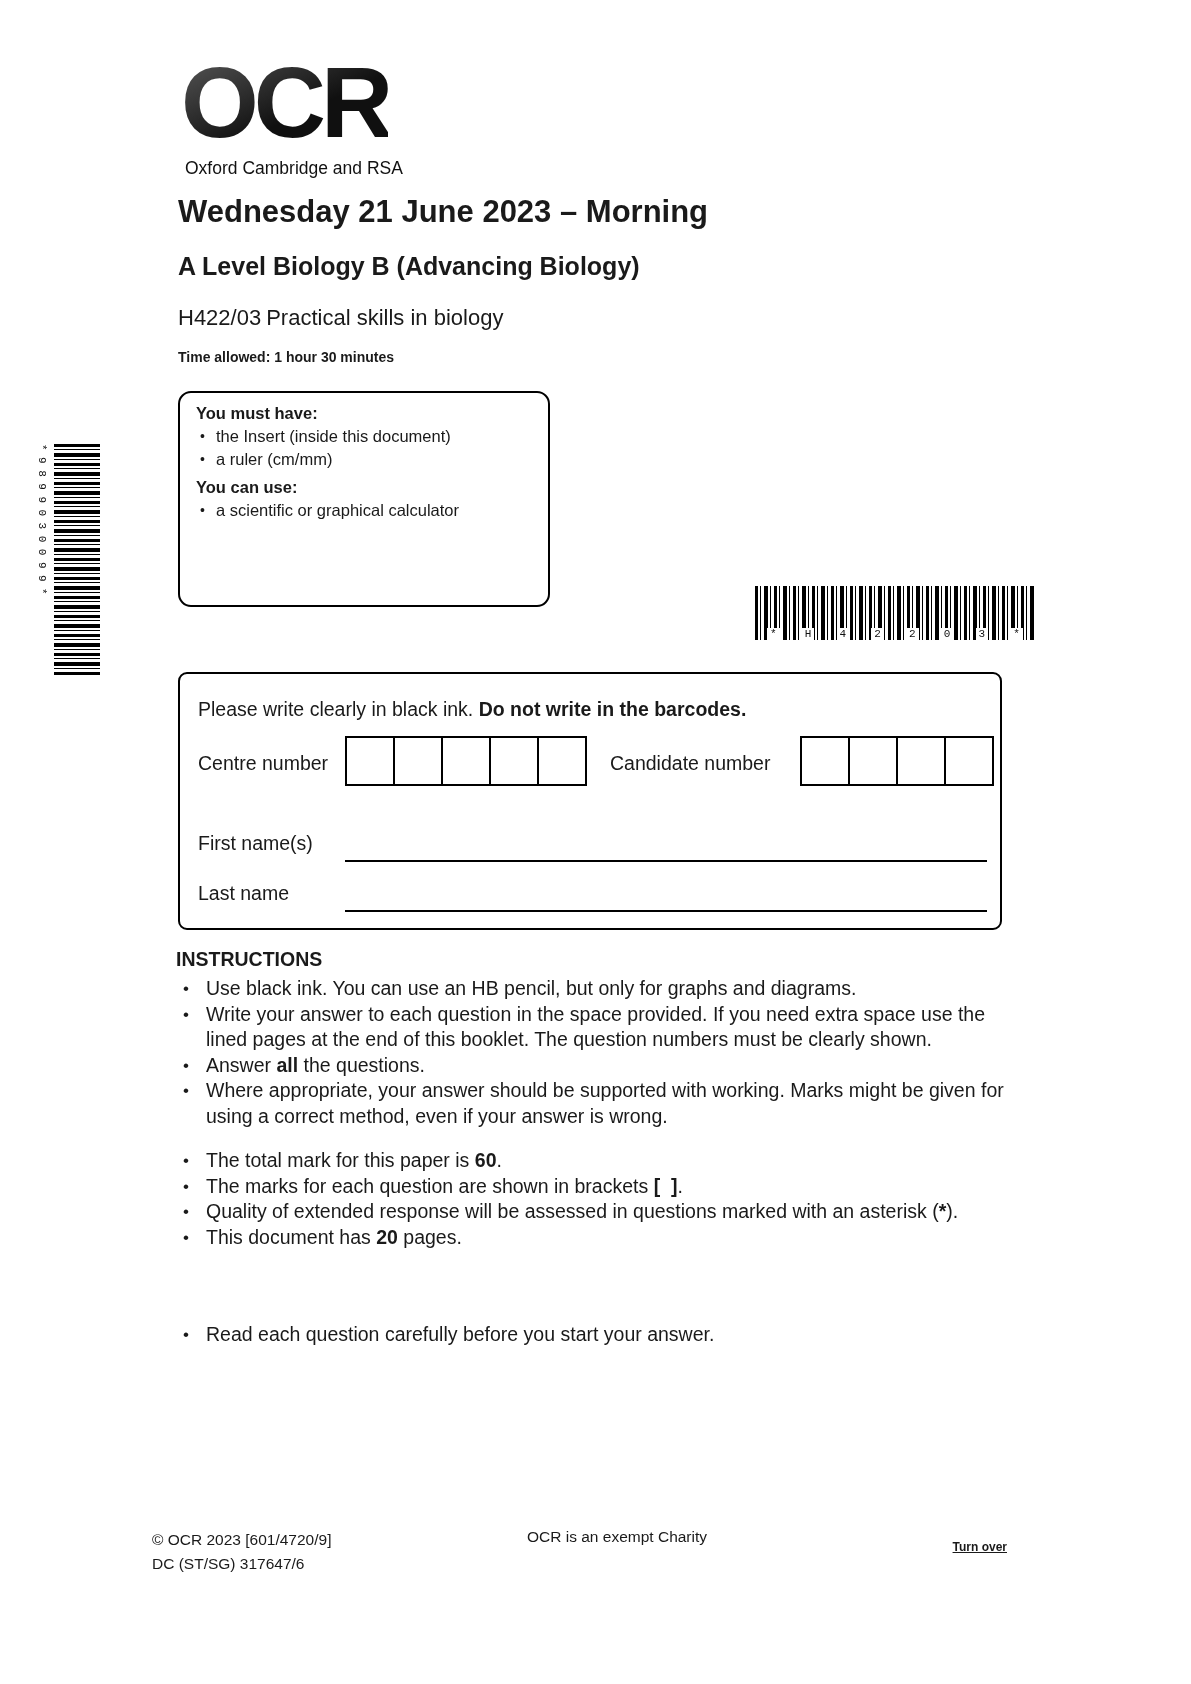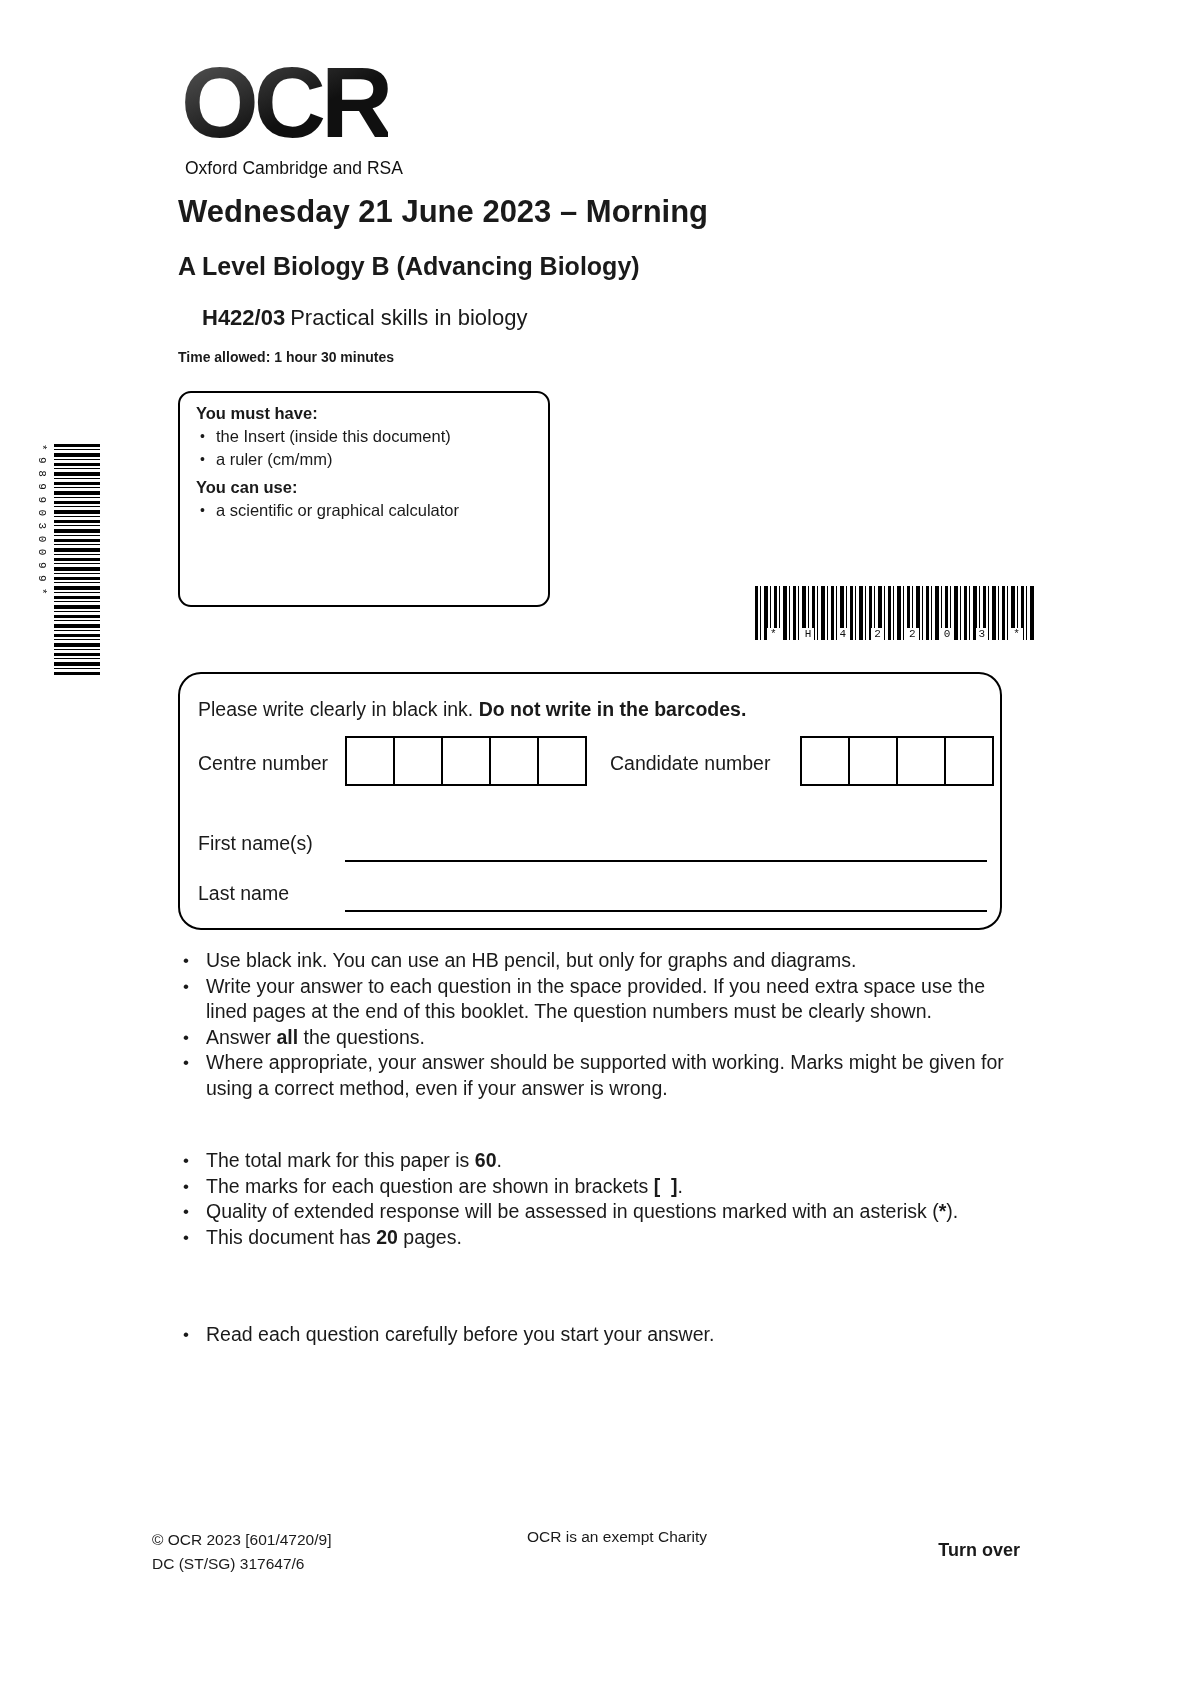--- a/index.html
+++ b/index.html
@@ -20,21 +20,21 @@
     background:linear-gradient(155deg,#5a5a5a 0%,#101010 60%);
     -webkit-background-clip:text; background-clip:text;
     -webkit-text-fill-color:transparent;
   }
   .logo-tagline { left:185px; top:158px; font-size:17.5px; color:#111; }
 
   
   .doc-title    { left:178px; top:194px; font-size:31px;  font-weight:700; }
   .doc-subtitle { left:178px; top:252px; font-size:25px;  font-weight:700; }
   .paper-line   { left:178px; top:305px; font-size:22px; }
-  .paper-line .code { font-weight:700;margin-left:24px; }
+  .paper-line .code { font-weight:400; }
   .paper-line .pname { margin-left:5px; }
   .time-allowed { left:178px; top:349px; font-size:14px; font-weight:700; }
 
   
   .materials-box {
     left:178px; top:391px; width:372px; height:216px;
     border:2.5px solid #000; border-radius:13px;
     padding:11px 16px 0 16px;
   }
   .materials-box .mlabel { font-size:16.5px; font-weight:700; margin-top:8px; }
@@ -68,21 +68,21 @@
   .htext {
     display:flex; justify-content:space-between;
     margin-top:-12px; padding:0 12px;
     font-family:"Liberation Mono", monospace; font-size:11px; color:#111;
   }
   .htext span { background:#fff; padding:0 3px; }
 
   
   .candidate-box {
     left:178px; top:672px; width:824px; height:258px;
-    border:2.5px solid #000; border-radius:23px;
+    border:2.5px solid #000; border-radius:9px;
   }
   .cb-intro { left:18px; top:24px; font-size:19.5px; }
   .cb-label { font-size:19.5px; }
   .grid { display:flex; }
   .cell {
     width:50px; height:50px; border:2px solid #000; margin-left:-2px;
     background:#fff;
   }
   .cell:first-child { margin-left:0; }
   .name-line { border-bottom:2px solid #000; height:0; }
@@ -94,21 +94,21 @@
   .bullets li {
     position:relative; padding-left:30px;
     font-size:19.5px; line-height:25.5px;
   }
   .bullets li::before { content:"•"; position:absolute; left:7px; top:0; font-size:17px; }
   .b { font-weight:700; white-space:pre; }
 
   
   .footer-left { left:152px; top:1528px; font-size:15.5px; line-height:24px; }
   .footer-charity { left:527px; top:1528px; font-size:15.5px; }
-  .footer-turnover { right:171px; top:1540px; font-size:18px; font-weight:700; }
+  .footer-turnover { right:184px; top:1540px; font-size:12px; font-weight:700;text-decoration:underline; }
 </style>
 </head>
 <body>
 
 <div class="abs logo-text">OCR</div>
 <div class="abs logo-tagline">Oxford Cambridge and RSA</div>
 
 <div class="abs doc-title">Wednesday 21 June 2023 – Morning</div>
 <div class="abs doc-subtitle">A Level Biology B (Advancing Biology)</div>
 <div class="abs paper-line">
@@ -170,20 +170,21 @@
   </div>
 
   <div class="abs cb-label" style="left:18px; top:158px;">First name(s)</div>
   <div class="abs name-line" style="left:165px; top:186px; width:642px;"></div>
 
   <div class="abs cb-label" style="left:18px; top:208px;">Last name</div>
   <div class="abs name-line" style="left:165px; top:236px; width:642px;"></div>
 </div>
 
 <div class="abs sec" style="top:948px;">
+  <h3>INSTRUCTIONS</h3>
   <ul class="bullets">
     <li><span>Use black ink. You can use an HB pencil, but only for graphs and diagrams.</span><b class="b"></b><span></span></li>
     <li><span>Write your answer to each question in the space provided. If you need extra space use the lined pages at the end of this booklet. The question numbers must be clearly shown.</span><b class="b"></b><span></span></li>
     <li><span>Answer </span><b class="b">all</b><span> the questions.</span></li>
     <li><span>Where appropriate, your answer should be supported with working. Marks might be given for using a correct method, even if your answer is wrong.</span><b class="b"></b><span></span></li>
   </ul>
 </div>
 
 <div class="abs sec" style="top:1148px;">
   <ul class="bullets">

